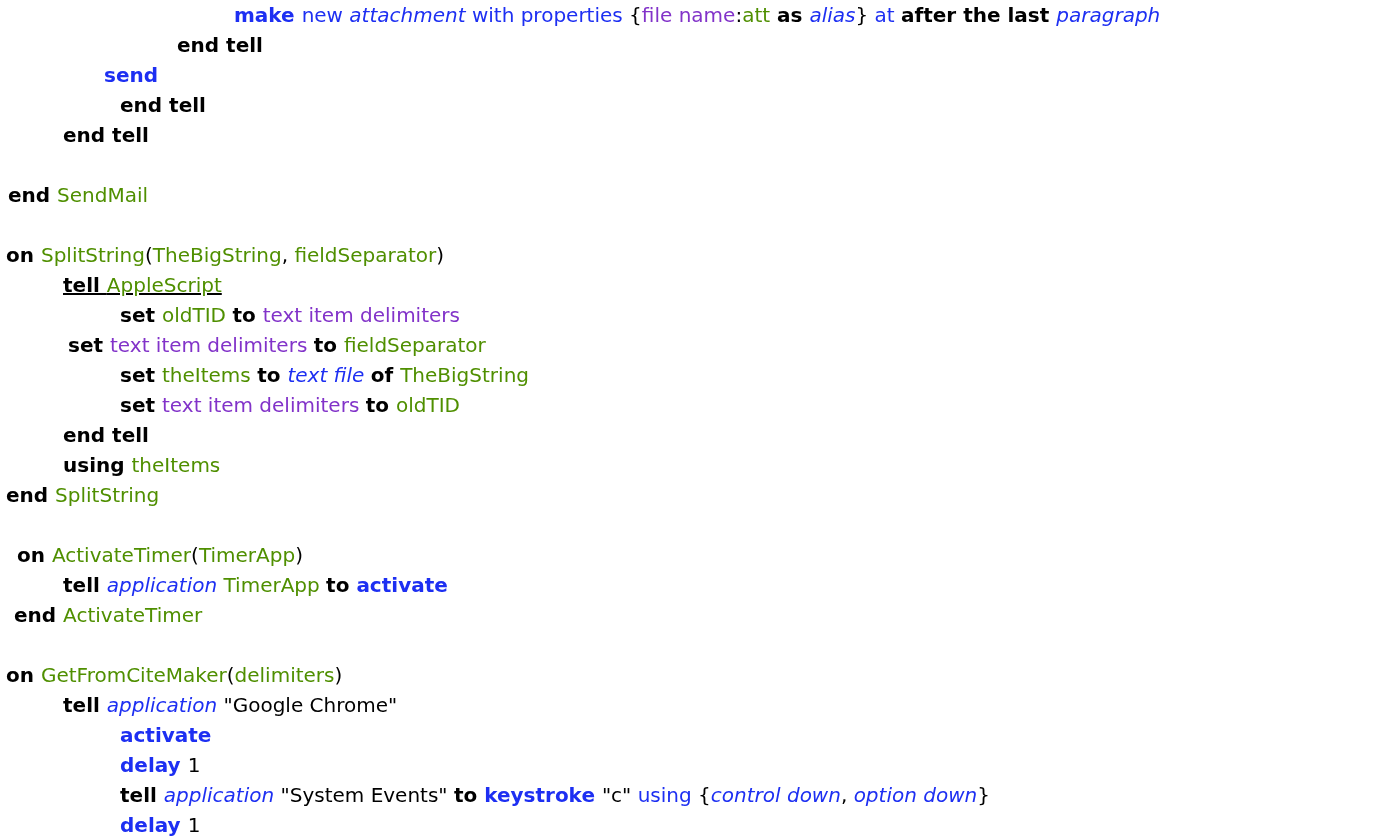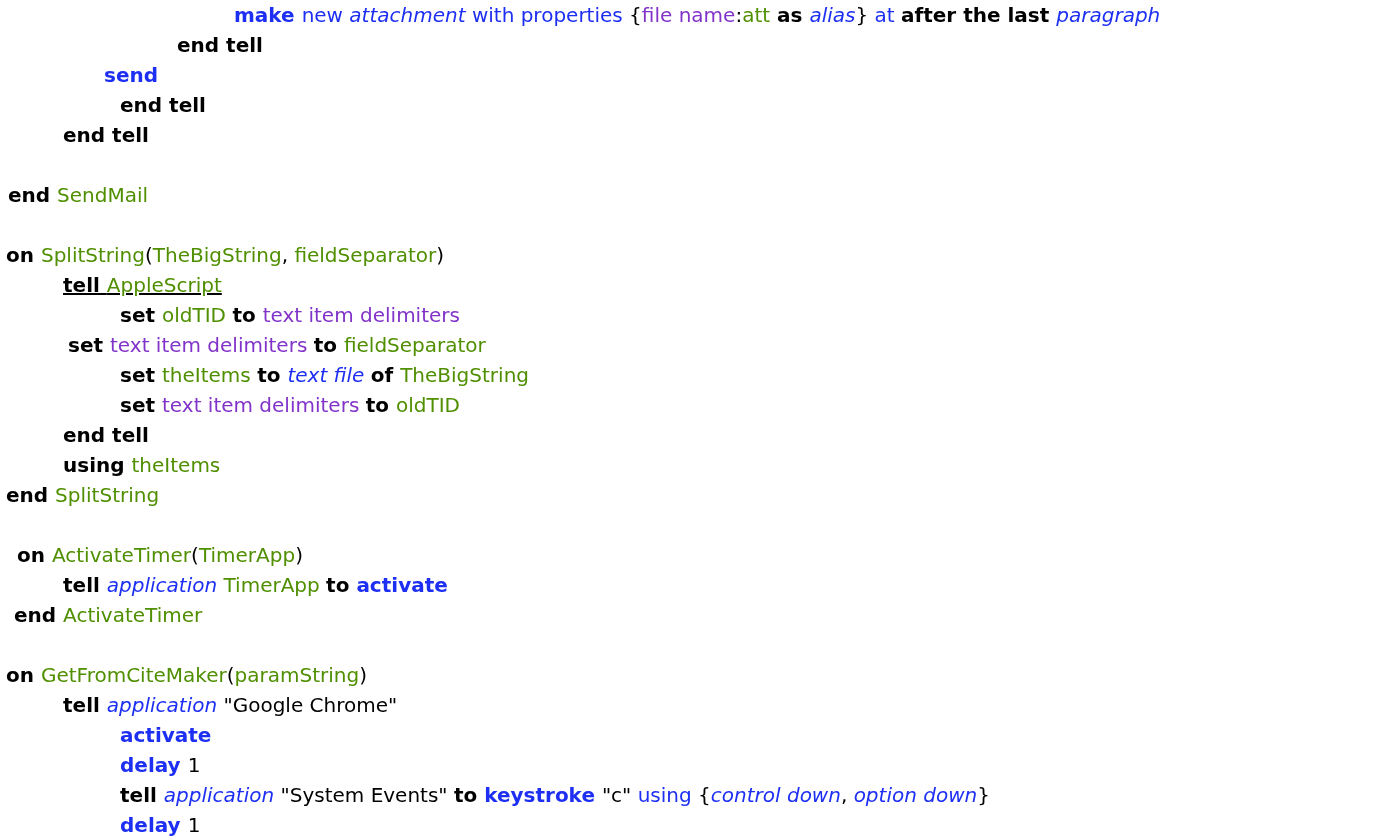--- a/index.html
+++ b/index.html
@@ -56,20 +56,20 @@
       <div class="code-line" style="padding-left: 120px;"><span class="tok kw">set </span><span class="tok var">theItems </span><span class="tok kw">to </span><span class="tok cls">text file </span><span class="tok kw">of </span><span class="tok var">TheBigString</span></div>
       <div class="code-line" style="padding-left: 120px;"><span class="tok kw">set </span><span class="tok prop">text item delimiters </span><span class="tok kw">to </span><span class="tok var">oldTID</span></div>
       <div class="code-line" style="padding-left: 63px;"><span class="tok kw">end tell</span></div>
       <div class="code-line" style="padding-left: 63px;"><span class="tok kw">using </span><span class="tok var">theItems</span></div>
       <div class="code-line" style="padding-left: 6px;"><span class="tok kw">end </span><span class="tok var">SplitString</span></div>
       <div class="code-line" style="padding-left: 6px;"></div>
       <div class="code-line" style="padding-left: 17px;"><span class="tok kw">on </span><span class="tok var">ActivateTimer</span><span class="tok plain">(</span><span class="tok var">TimerApp</span><span class="tok plain">)</span></div>
       <div class="code-line" style="padding-left: 63px;"><span class="tok kw">tell </span><span class="tok cls">application </span><span class="tok var">TimerApp </span><span class="tok kw">to </span><span class="tok cmd">activate</span></div>
       <div class="code-line" style="padding-left: 14px;"><span class="tok kw">end </span><span class="tok var">ActivateTimer</span></div>
       <div class="code-line" style="padding-left: 6px;"></div>
-      <div class="code-line" style="padding-left: 6px;"><span class="tok kw">on </span><span class="tok var">GetFromCiteMaker</span><span class="tok plain">(</span><span class="tok var">paramString</span><span class="tok plain">)</span></div>
+      <div class="code-line" style="padding-left: 6px;"><span class="tok kw">on </span><span class="tok var">GetFromCiteMaker</span><span class="tok plain">(</span><span class="tok var">delimiters</span><span class="tok plain">)</span></div>
       <div class="code-line" style="padding-left: 63px;"><span class="tok kw">tell </span><span class="tok cls">application </span><span class="tok plain">"Google Chrome"</span></div>
       <div class="code-line" style="padding-left: 120px;"><span class="tok cmd">activate</span></div>
       <div class="code-line" style="padding-left: 120px;"><span class="tok cmd">delay </span><span class="tok plain">1</span></div>
       <div class="code-line" style="padding-left: 120px;"><span class="tok kw">tell </span><span class="tok cls">application </span><span class="tok plain">"System Events" </span><span class="tok kw">to </span><span class="tok cmd">keystroke </span><span class="tok plain">"c" </span><span class="tok param">using </span><span class="tok plain">{</span><span class="tok cls">control down</span><span class="tok plain">, </span><span class="tok cls">option down</span><span class="tok plain">}</span></div>
       <div class="code-line" style="padding-left: 120px;"><span class="tok cmd">delay </span><span class="tok plain">1</span></div>
     </div>
 </div>
 
 </body></html>

